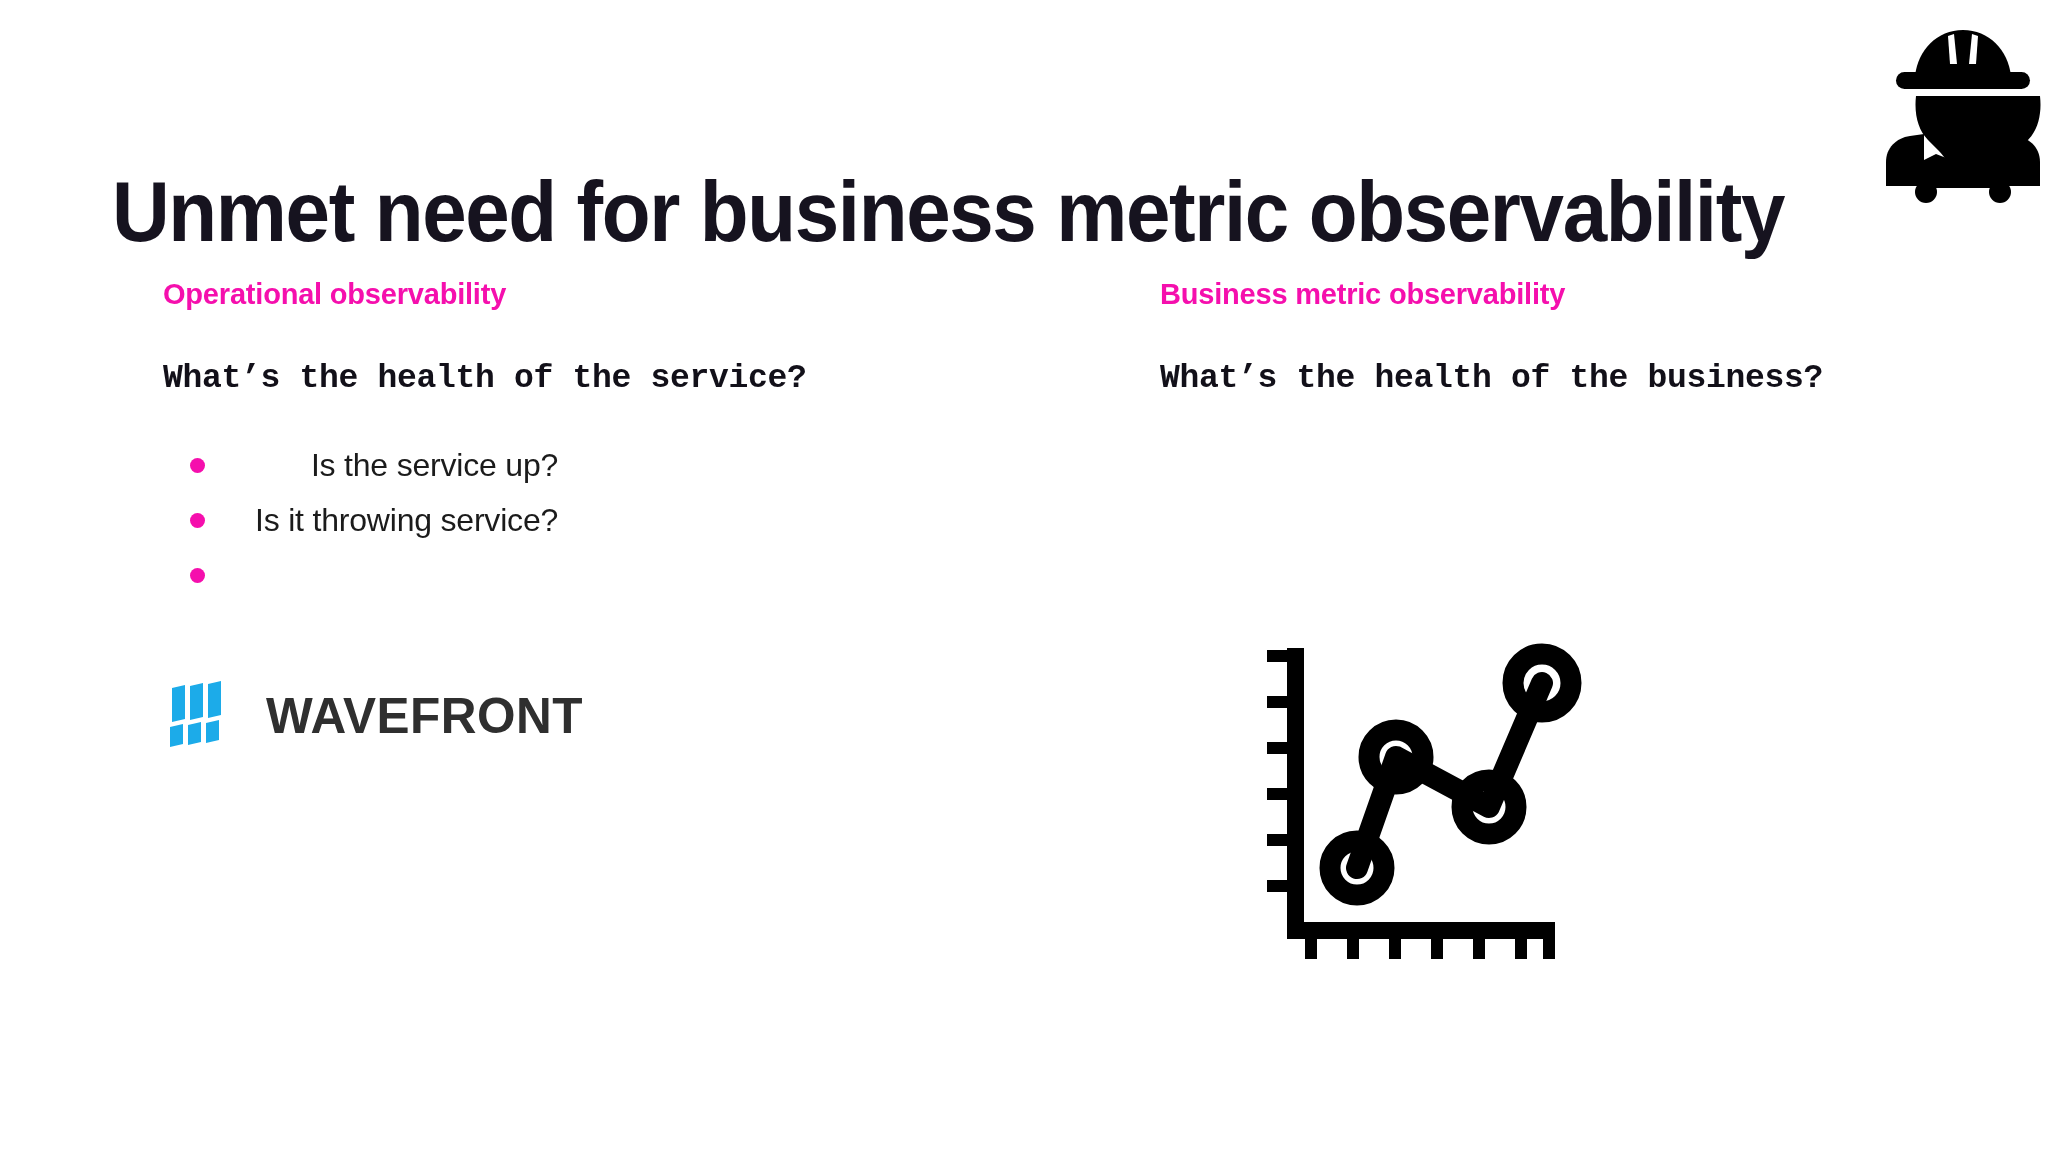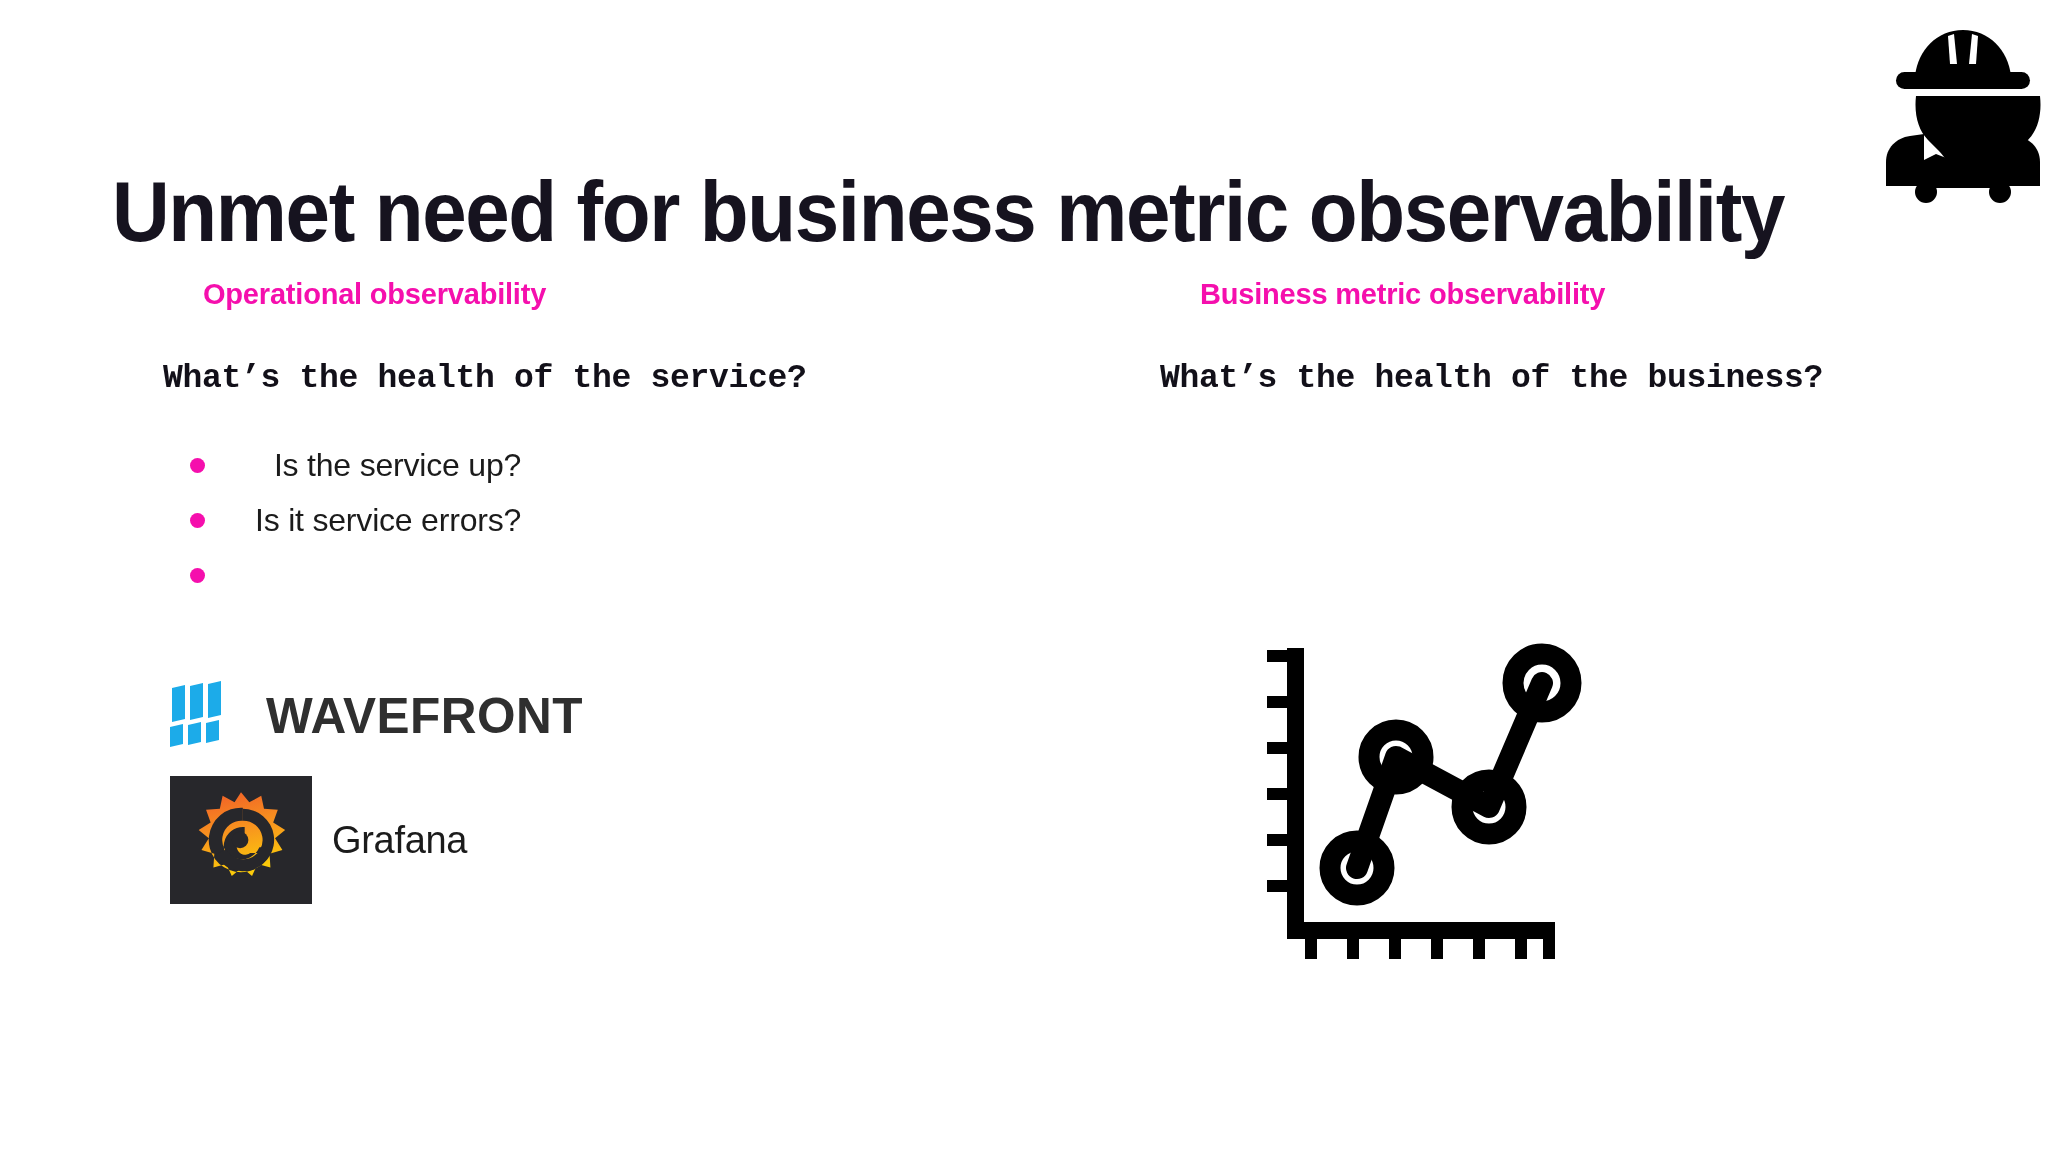--- a/index.html
+++ b/index.html
@@ -45,21 +45,20 @@
     top: 14px;
     width: 170px;
     height: 190px;
   }
   .worker-icon svg { display: block; width: 100%; height: 100%; }
 
   
   .col {
     position: absolute;
     top: 278px;
-    margin-left: 40px;
   }
   .col-left  { left: 163px; width: 900px; }
   .col-right { left: 1160px; width: 860px; }
 
   .col-heading {
     font-family: "Liberation Sans", sans-serif;
     font-weight: bold;
     font-size: 29px;
     letter-spacing: -0.2px;
     color: #f50fad;
@@ -214,21 +213,21 @@
 
   <p class="col-question q-left">What’s the health of the service?</p>
 
   <ul class="bullet-list">
     <li class="bullet-item">
       <span class="bullet-dot"></span>
       <span class="bullet-text">Is the service up?</span>
     </li>
     <li class="bullet-item">
       <span class="bullet-dot"></span>
-      <span class="bullet-text">Is it service errors?</span>
+      <span class="bullet-text">Is it throwing service?</span>
     </li>
     <li class="bullet-item">
       <span class="bullet-dot"></span>
     </li>
   </ul>
 
   <div class="wavefront-logo">
     <span class="wf-mark">
       <svg viewBox="0 0 64 72" xmlns="http://www.w3.org/2000/svg" aria-hidden="true">
         <g fill="#1cabe9">
@@ -239,46 +238,20 @@
 
           <polygon points="2,47 15,44 15,64 2,67"></polygon>
           <polygon points="20,45 33,42 33,62 20,65"></polygon>
           <polygon points="38,43 51,40 51,60 38,63"></polygon>
         </g>
       </svg>
     </span>
     <span class="wf-word">WAVEFRONT</span>
   </div>
 
-  <div class="grafana-logo">
-    <span class="gf-mark">
-      <svg viewBox="0 0 142 128" xmlns="http://www.w3.org/2000/svg" aria-hidden="true">
-        <defs>
-          <linearGradient id="gfgrad" x1="0" y1="0" x2="0.25" y2="1">
-            <stop offset="0%" stop-color="#f05a28"></stop>
-            <stop offset="55%" stop-color="#f8961e"></stop>
-            <stop offset="100%" stop-color="#fbca0a"></stop>
-          </linearGradient>
-        </defs>
-        <rect x="0" y="0" width="142" height="128" fill="#27272b"></rect>
-        <g transform="translate(71,64) scale(0.92)">
-          <path fill="url(#gfgrad)" d="
-            M0,-52
-            l9,11 13,-7 3,14 15,1 -5,14 13,8 -11,9 8,13 -14,4 1,15 -14,-4 -6,13 -11,-9 -11,9 -6,-13 -14,4 1,-15 -14,-4 8,-13 -11,-9 13,-8 -5,-14 15,-1 3,-14 13,7 z
-            M2,-35 A35,35 0 1 0 34,8 L20,8 A21,21 0 1 1 2,-21 Z
-            M4,-14 A21,21 0 1 0 22,14 L10,14 A9,9 0 1 1 4,-2 Z
-            "></path>
-          <path fill="#27272b" d="
-            M2,-34 A34,34 0 1 1 -28,16 L-16,10 A21,21 0 1 0 2,-21 Z"></path>
-          <circle cx="-1" cy="0" r="9" fill="#27272b"></circle>
-        </g>
-      </svg>
-    </span>
-    <span class="gf-word">Grafana</span>
-  </div>
 
   <div class="col col-right">
     <p class="col-heading">Business metric observability</p>
   </div>
 
   <p class="col-question q-right">What’s the health of the business?</p>
 
   <div class="chart-icon">
     <svg viewBox="0 0 320 330" xmlns="http://www.w3.org/2000/svg" aria-hidden="true">
       <g fill="#000000">

